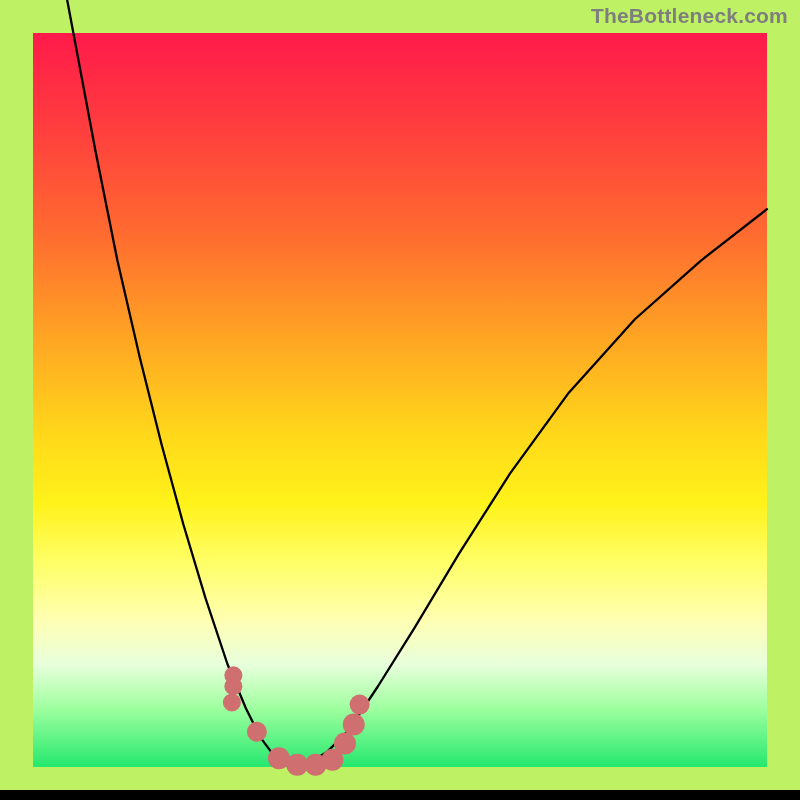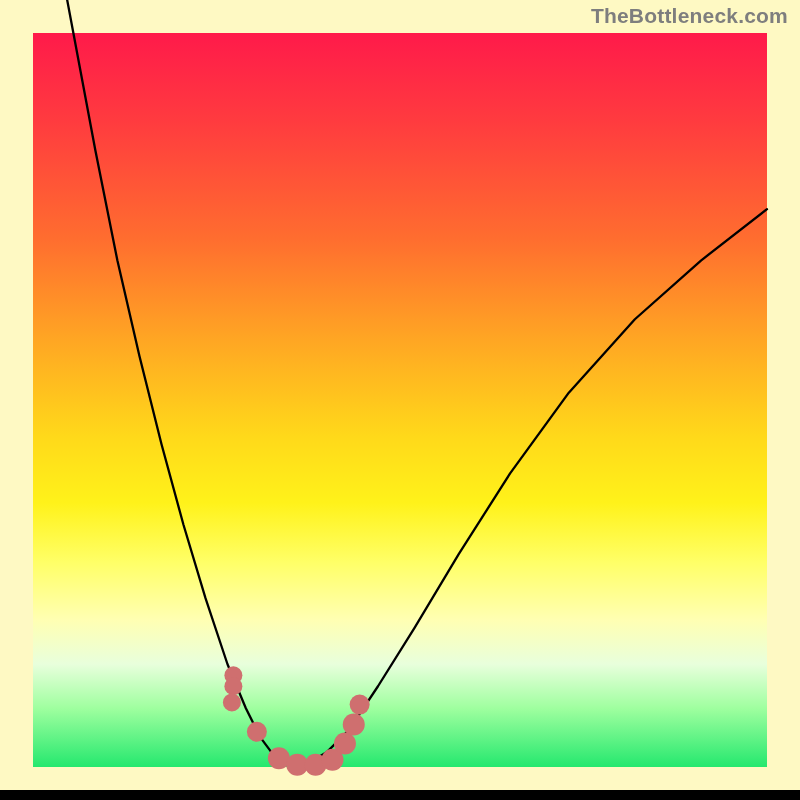--- a/index.html
+++ b/index.html
@@ -9,21 +9,21 @@
     height: 800px;
     background: #000;
     overflow: hidden;
   }
   .frame {
     position: absolute;
     left: 0;
     top: 0;
     width: 800px;
     height: 790px;
-    background: #fef9c3;
+    background: #bef264;
   }
   .plot-area {
     position: absolute;
     left: 33px;
     top: 33px;
     width: 734px;
     height: 734px;
     background: linear-gradient(
       to bottom,
       #ff1a4a 0%,

